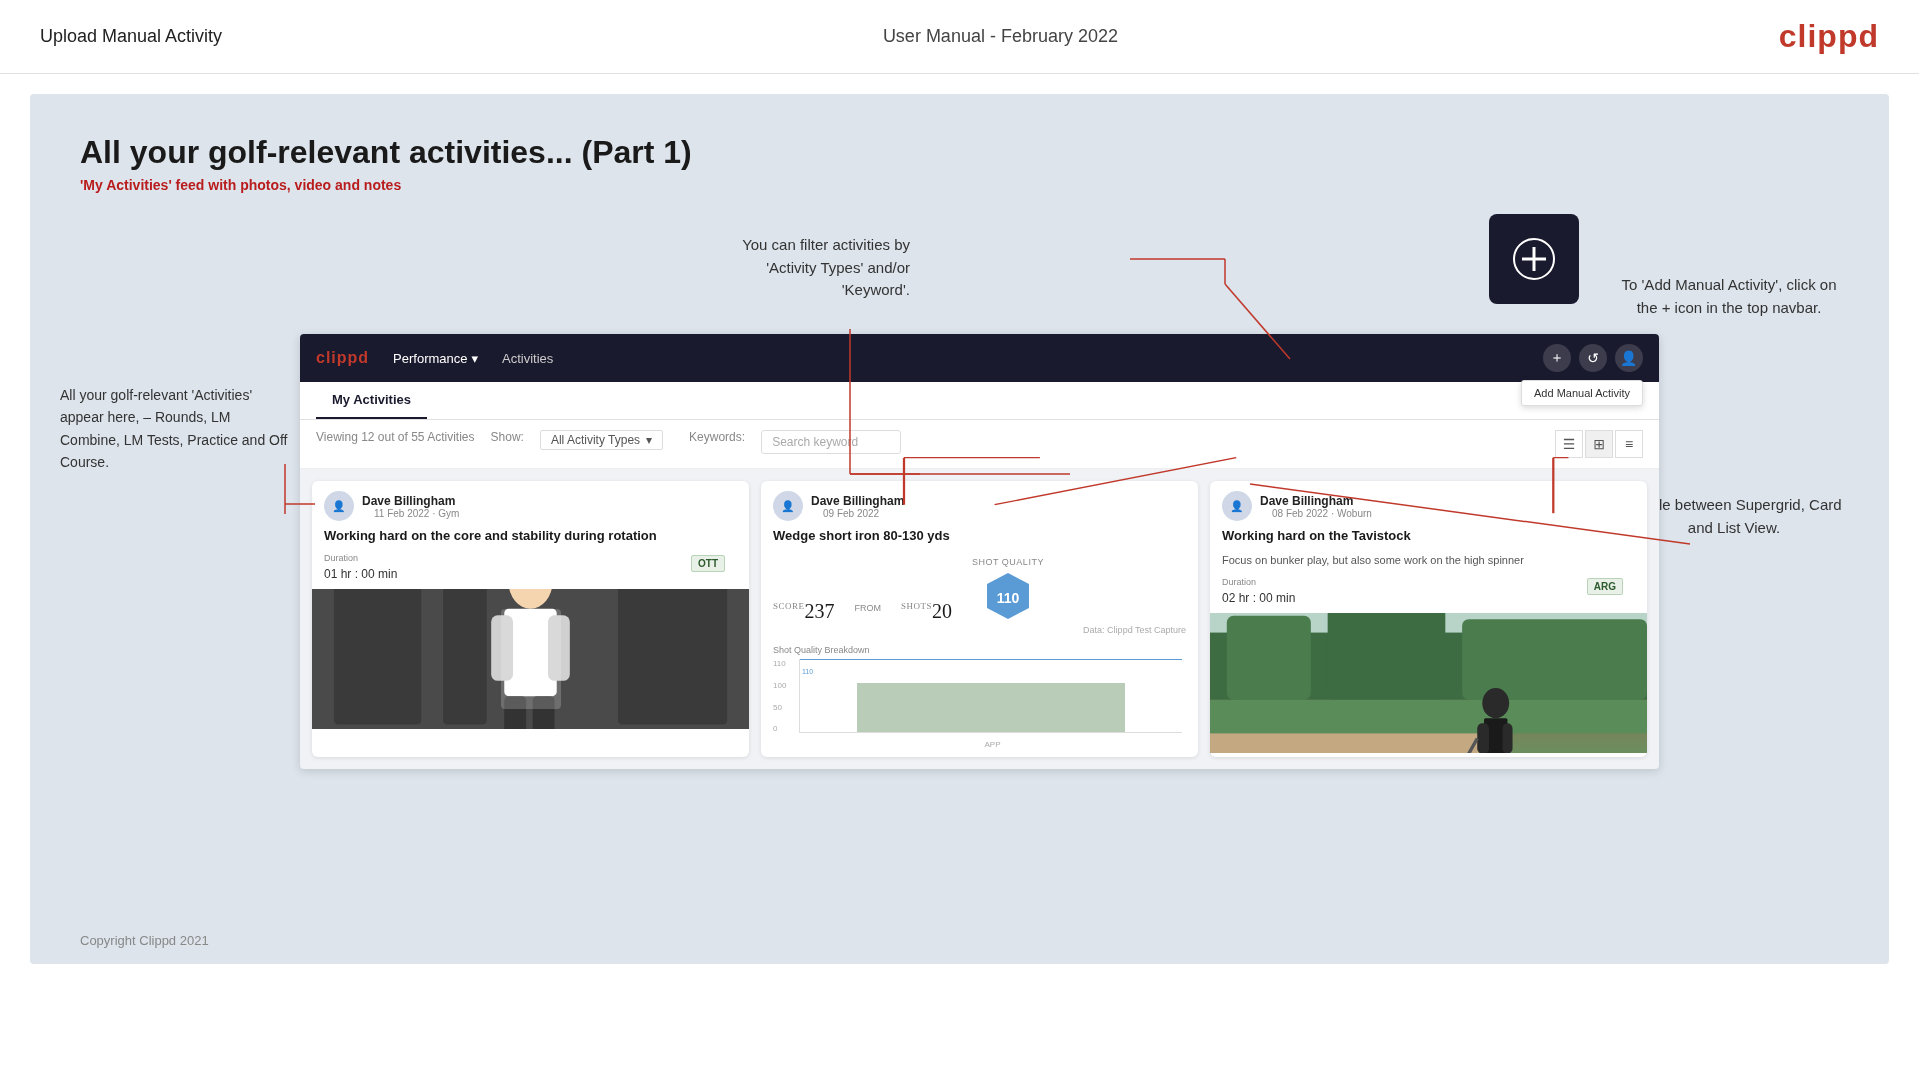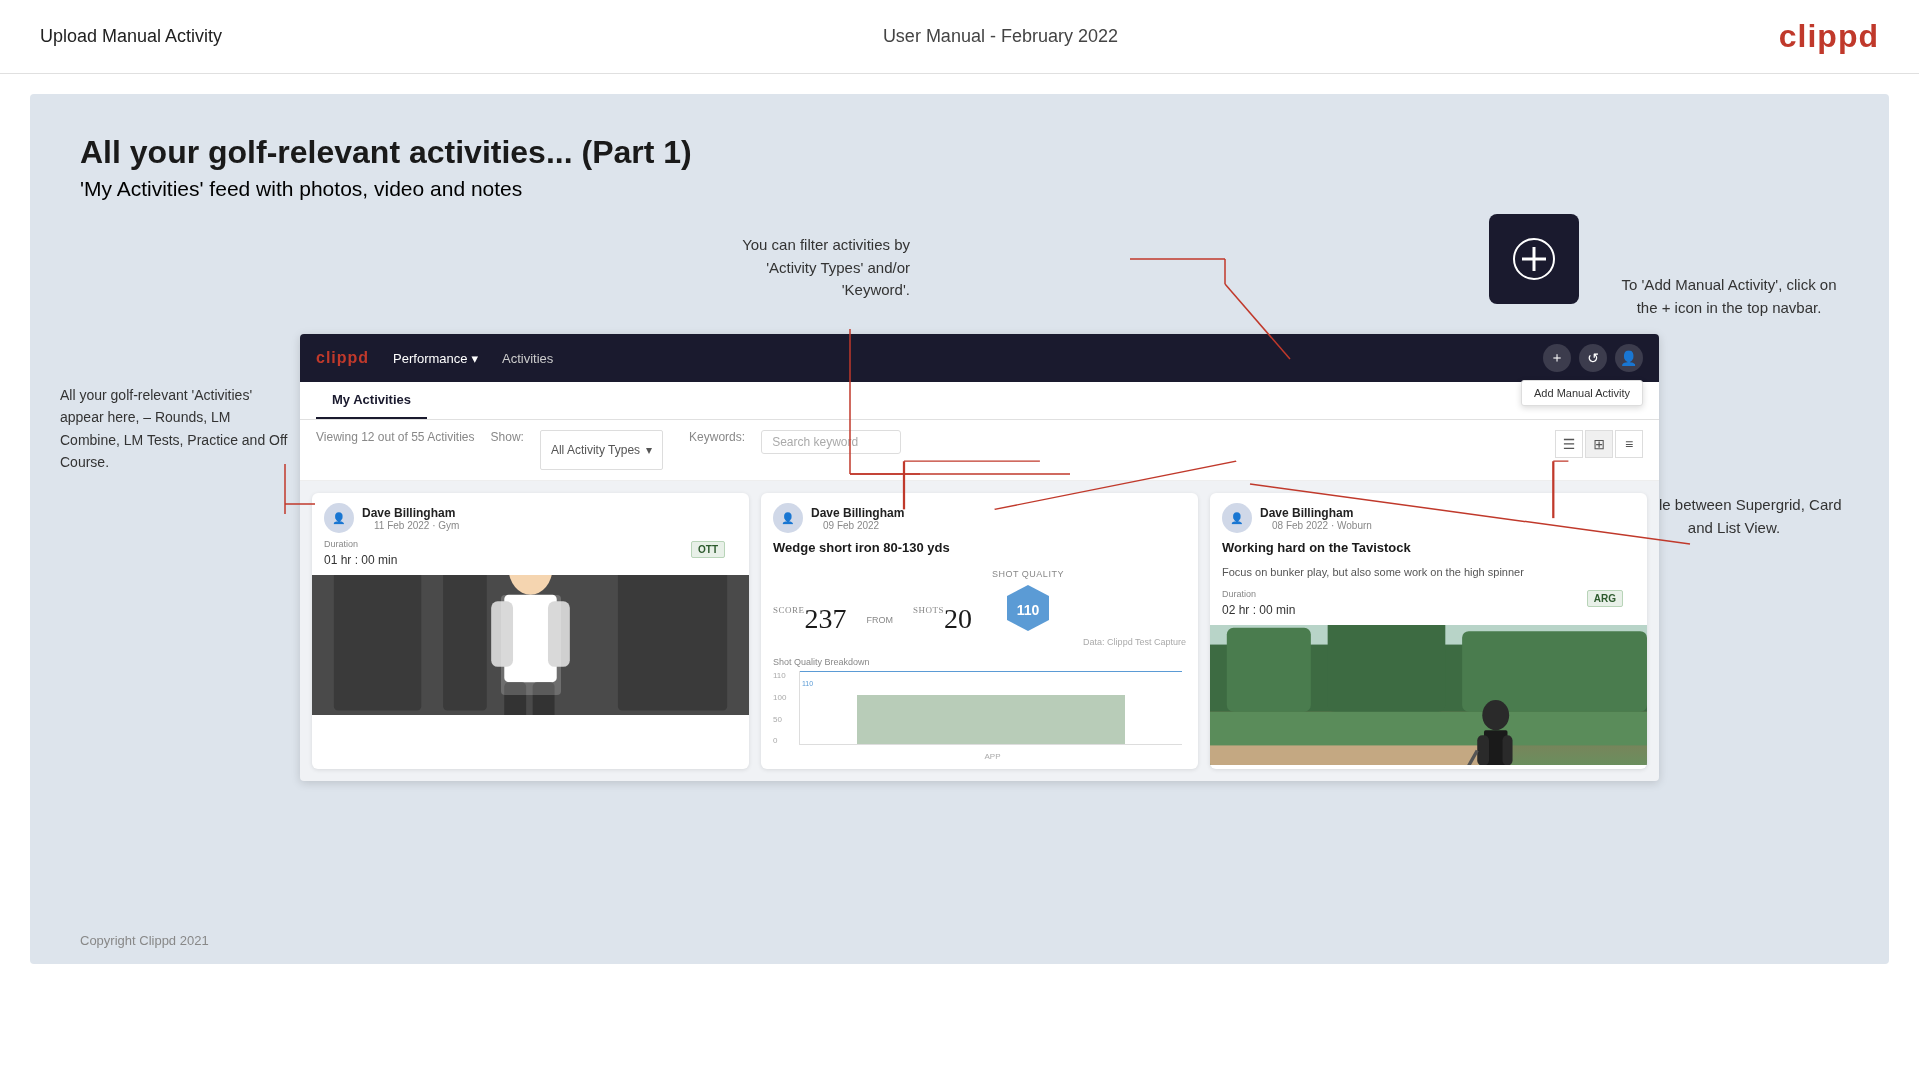--- a/index.html
+++ b/index.html
@@ -52,23 +52,23 @@
       flex-direction: column;
       margin-bottom: 20px;
     }
     .headline-title {
       font-size: 32px;
       font-weight: 700;
       color: #1a1a1a;
       margin-bottom: 6px;
     }
     .headline-subtitle {
-      font-size: 21px;
-      color: #000000;
-      font-weight: 400;
+      font-size: 14px;
+      color: #b91c1c;
+      font-weight: 700;
     }
 
     
     .filter-callout {
       position: absolute;
       top: 140px;
       left: 680px;
       width: 200px;
       text-align: right;
       font-size: 15px;
@@ -236,21 +236,21 @@
       gap: 16px;
       border-bottom: 1px solid #eee;
       font-size: 12px;
       color: #555;
     }
     .filter-show-label {
       color: #888;
     }
     .filter-dropdown {
       border: 1px solid #ddd;
-      padding: 12px 10px;
+      padding: 2px 10px;
       border-radius: 2px;
       font-size: 12px;
       display: flex;
       align-items: center;
       gap: 6px;
       background: white;
     }
     .filter-keywords-label {
       color: #888;
       margin-left: 10px;
@@ -352,21 +352,21 @@
       flex-direction: row;
       font-family: Liberation Serif, serif;
     }
     .stat-label {
       font-size: 9px;
       color: #888;
       text-transform: uppercase;
       letter-spacing: 0.5px;
     }
     .stat-value {
-      font-size: 28px;
+      font-size: 20px;
       font-weight: 300;
       color: #1a1a1a;
       line-height: 1;
     }
     .stat-from {
       font-size: 9px;
       color: #888;
       margin-bottom: 4px;
     }
     .card-duration-val {
@@ -553,20 +553,21 @@
     <div class="cards-row">
 
       <div class="activity-card">
         <div class="card-header">
           <div class="avatar-circle">👤</div>
           <div class="card-user-info">
             <span class="card-username">Dave Billingham</span>
             <span class="card-meta">11 Feb 2022 · Gym</span>
           </div>
         </div>
+        <div class="card-title">Working hard on the core and stability during rotation</div>
         <div style="padding: 0 12px 4px; font-size: 9px; color: #888;">Duration</div>
         <div style="display:flex; align-items:center; justify-content:space-between; padding: 0 12px 8px;">
           <span class="card-duration-val">01 hr : 00 min</span>
           <span class="card-badge">OTT</span>
         </div>
         <div class="card-image">
           <div class="gym-image">
             
             <svg width="100%" height="100%" viewBox="0 0 200 140" preserveAspectRatio="xMidYMid slice">
               <rect width="200" height="140" fill="#4a4a4a"></rect>

